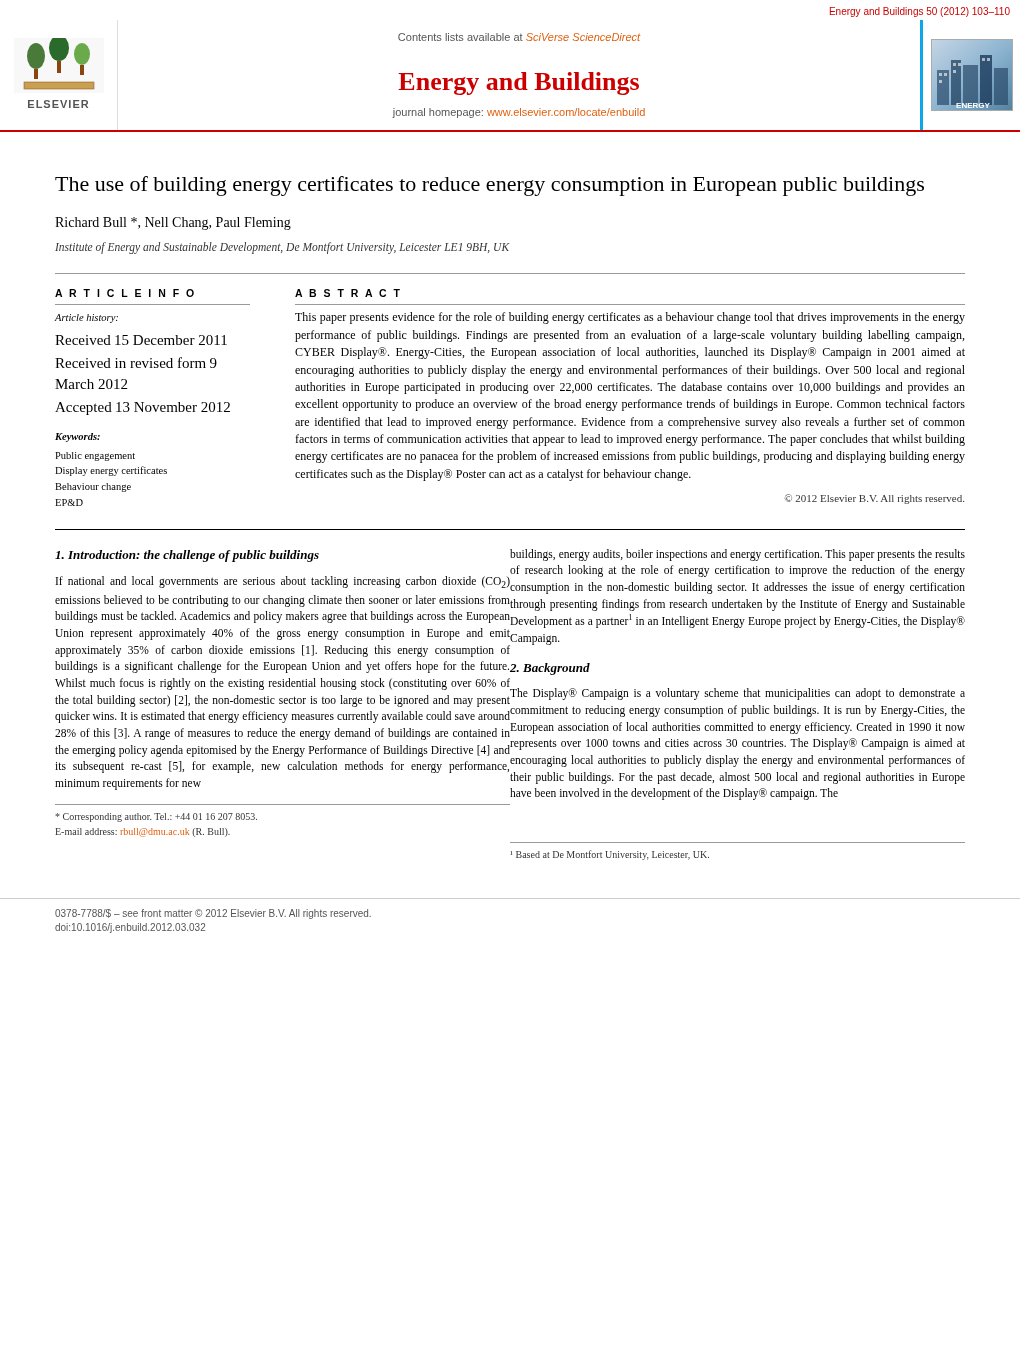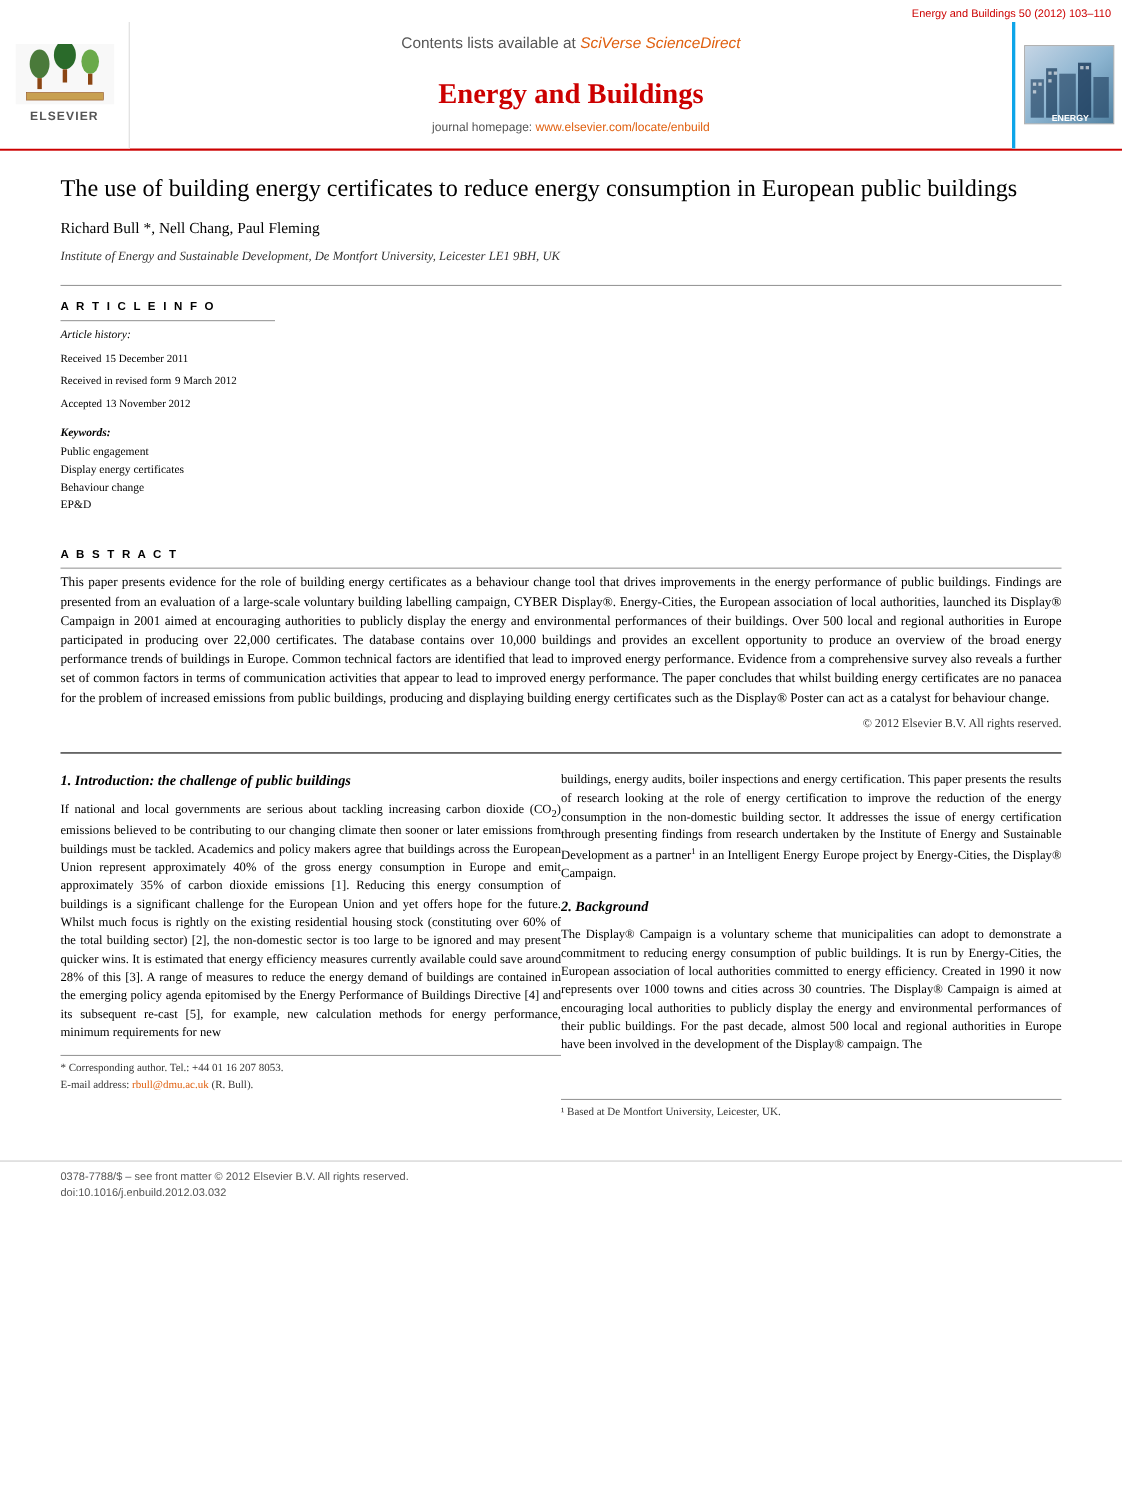--- a/index.html
+++ b/index.html
@@ -50,21 +50,21 @@
     }
     .header-center {
       flex: 1;
       display: flex;
       flex-direction: column;
       align-items: center;
       justify-content: center;
       padding: 10px 20px;
     }
     .sciverse-line {
-      font-size: 14px;
+      font-size: 11px;
       color: #555;
       font-family: Arial, sans-serif;
       margin-bottom: 18px;
     }
     .journal-title-header {
       font-size: 26px;
       color: #c00;
       font-family: 'Times New Roman', Times, serif;
       font-weight: bold;
       margin-bottom: 5px;
@@ -133,23 +133,22 @@
     }
     .article-divider {
       border: none;
       border-top: 1px solid #999;
       margin: 10px 0 12px 0;
     }
 
     
     .two-col {
       display: flex;
-      gap: 30px;
+      gap: 45px;
       margin-bottom: 18px;
-      flex-direction: column;
     }
     .col-left {
       width: 195px;
       flex-shrink: 0;
     }
     .col-right {
       flex: 1;
     }
 
     .section-label {
@@ -165,21 +164,21 @@
     .info-row {
       margin-top: 6px;
     }
     .info-label {
       font-size: 10.5px;
       font-style: italic;
       font-weight: normal;
       color: #000;
     }
     .info-value {
-      font-size: 10px;
+      font-size: 15px;
       color: #000;
     }
     .keywords-title {
       font-size: 10.5px;
       font-style: italic;
       font-weight: bold;
       margin-top: 12px;
       margin-bottom: 3px;
     }
     .keyword-item {
@@ -332,21 +331,21 @@
             <text x="41" y="68" text-anchor="middle" font-family="Arial" font-size="8" fill="#fff" font-weight="bold">ENERGY</text>
             <text x="41" y="76" text-anchor="middle" font-family="Arial" font-size="7" fill="#ccc">BUILDINGS</text>
           </svg>
         </div>
       </div>
     </div>
   </div>
 
   <div class="article-container">
 
-    <div style="">
+    <div style="margin-top:18px;">
       <h1 class="article-title">The use of building energy certificates to reduce energy consumption in European public buildings</h1>
       <div class="article-authors">Richard Bull *, Nell Chang, Paul Fleming</div>
       <div class="article-affiliation">Institute of Energy and Sustainable Development, De Montfort University, Leicester LE1 9BH, UK</div>
     </div>
 
     <hr class="article-divider">
 
     <div class="two-col">
 
       <div class="col-left">

